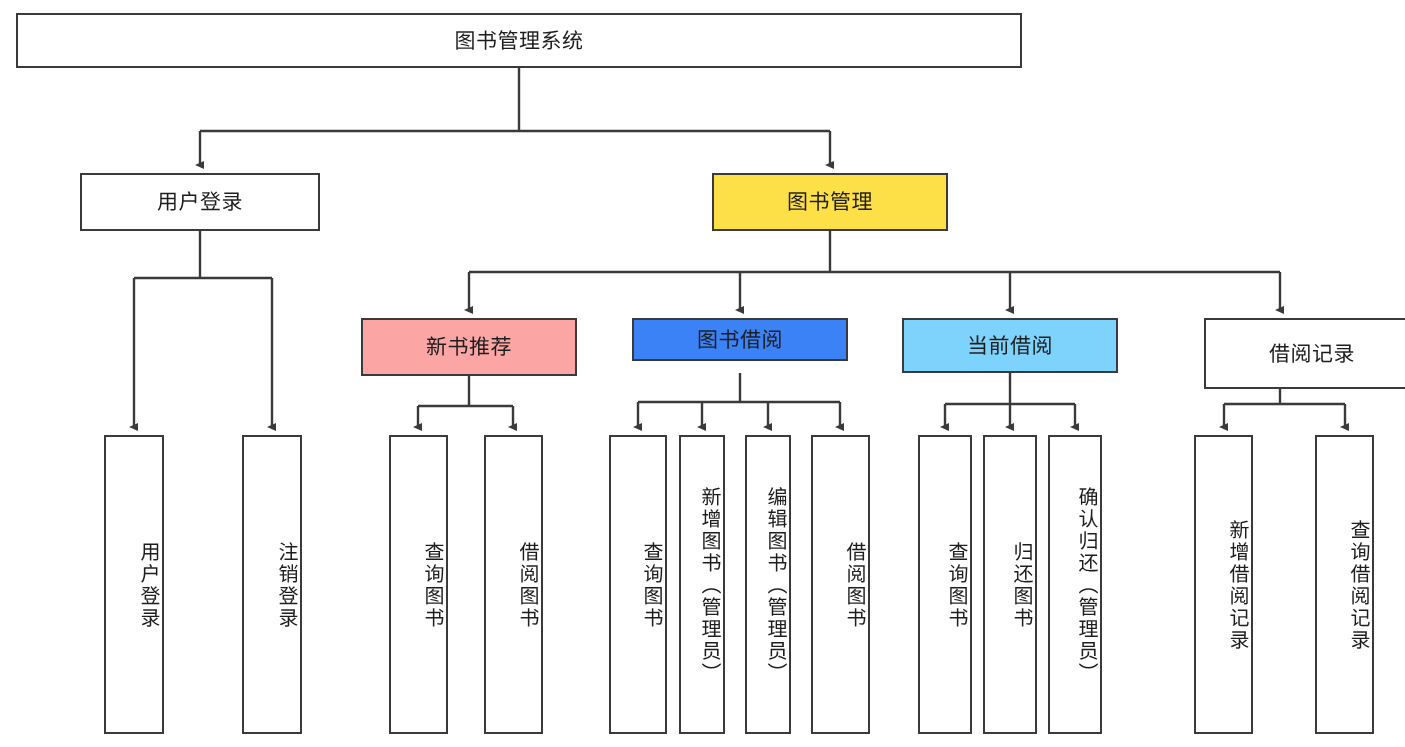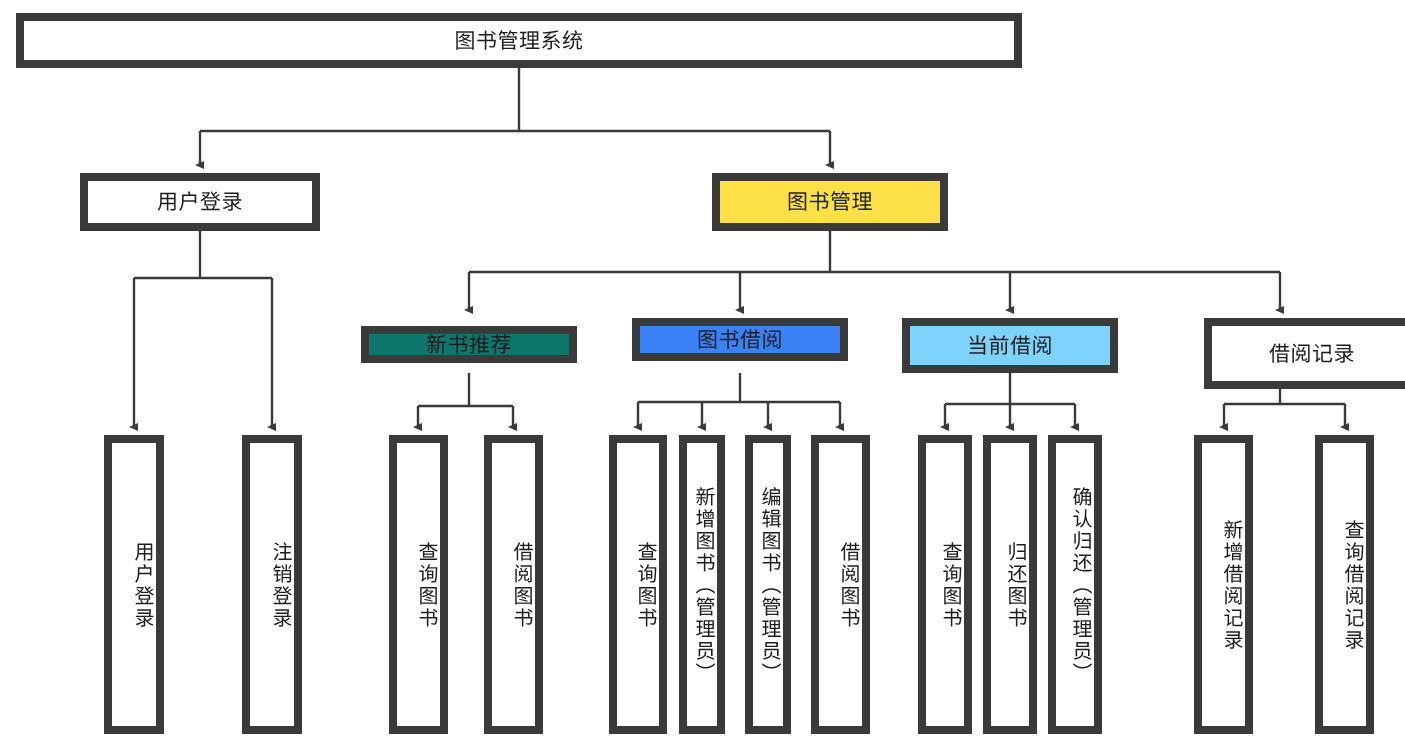--- a/index.html
+++ b/index.html
@@ -23,21 +23,21 @@
     left: 0;
     top: 0;
     width: 1405px;
     height: 747px;
     pointer-events: none;
   }
   .node {
     position: absolute;
     box-sizing: border-box;
     background: #ffffff;
-    border: 8px solid #a16207;
+    border: 2px solid #a16207;
     display: flex;
     align-items: center;
     justify-content: center;
     color: #1d1d1d;
     line-height: 1.32;
     text-align: center;
   }
   .node.horiz {
     font-size: 21px;
     letter-spacing: 0.5px;
@@ -129,21 +129,21 @@
   <div id="nodes-layer">
       <div class="node horiz" style="left: 16px; top: 13px; width: 1006px; height: 55px; border-color: rgb(58, 58, 58); background: rgb(255, 255, 255); color: rgb(29, 29, 29);">
         <span>图书管理系统</span>
       </div>
       <div class="node horiz" style="left: 80px; top: 173px; width: 240px; height: 58px; border-color: rgb(58, 58, 58); background: rgb(255, 255, 255); color: rgb(29, 29, 29);">
         <span>用户登录</span>
       </div>
       <div class="node horiz" style="left: 712px; top: 173px; width: 236px; height: 58px; border-color: rgb(58, 58, 58); background: #fde047; color: rgb(29, 29, 29);">
         <span>图书管理</span>
       </div>
-      <div class="node horiz" style="left: 361px; top: 318px; width: 216px; height: 37px; border-color: rgb(58, 58, 58); background: #0f766e; color: rgb(29, 29, 29); margin-top: 8px;">
+      <div class="node horiz" style="left: 361px; top: 318px; width: 216px; height: 58px; border-color: rgb(58, 58, 58); background: #fca5a5; color: rgb(29, 29, 29);">
         <span>新书推荐</span>
       </div>
       <div class="node horiz" style="left: 632px; top: 318px; width: 216px; height: 43px; border-color: rgb(58, 58, 58); background: #3b82f6; color: rgb(29, 29, 29);">
         <span>图书借阅</span>
       </div>
       <div class="node horiz" style="left: 902px; top: 318px; width: 216px; height: 55px; border-color: rgb(58, 58, 58); background: #7dd3fc; color: rgb(29, 29, 29);">
         <span>当前借阅</span>
       </div>
       <div class="node horiz" style="left: 1172px; top: 318px; width: 216px; height: 71px; border-color: rgb(58, 58, 58); background: rgb(255, 255, 255); color: rgb(29, 29, 29); margin-left: 32px;">
         <span>借阅记录</span>

